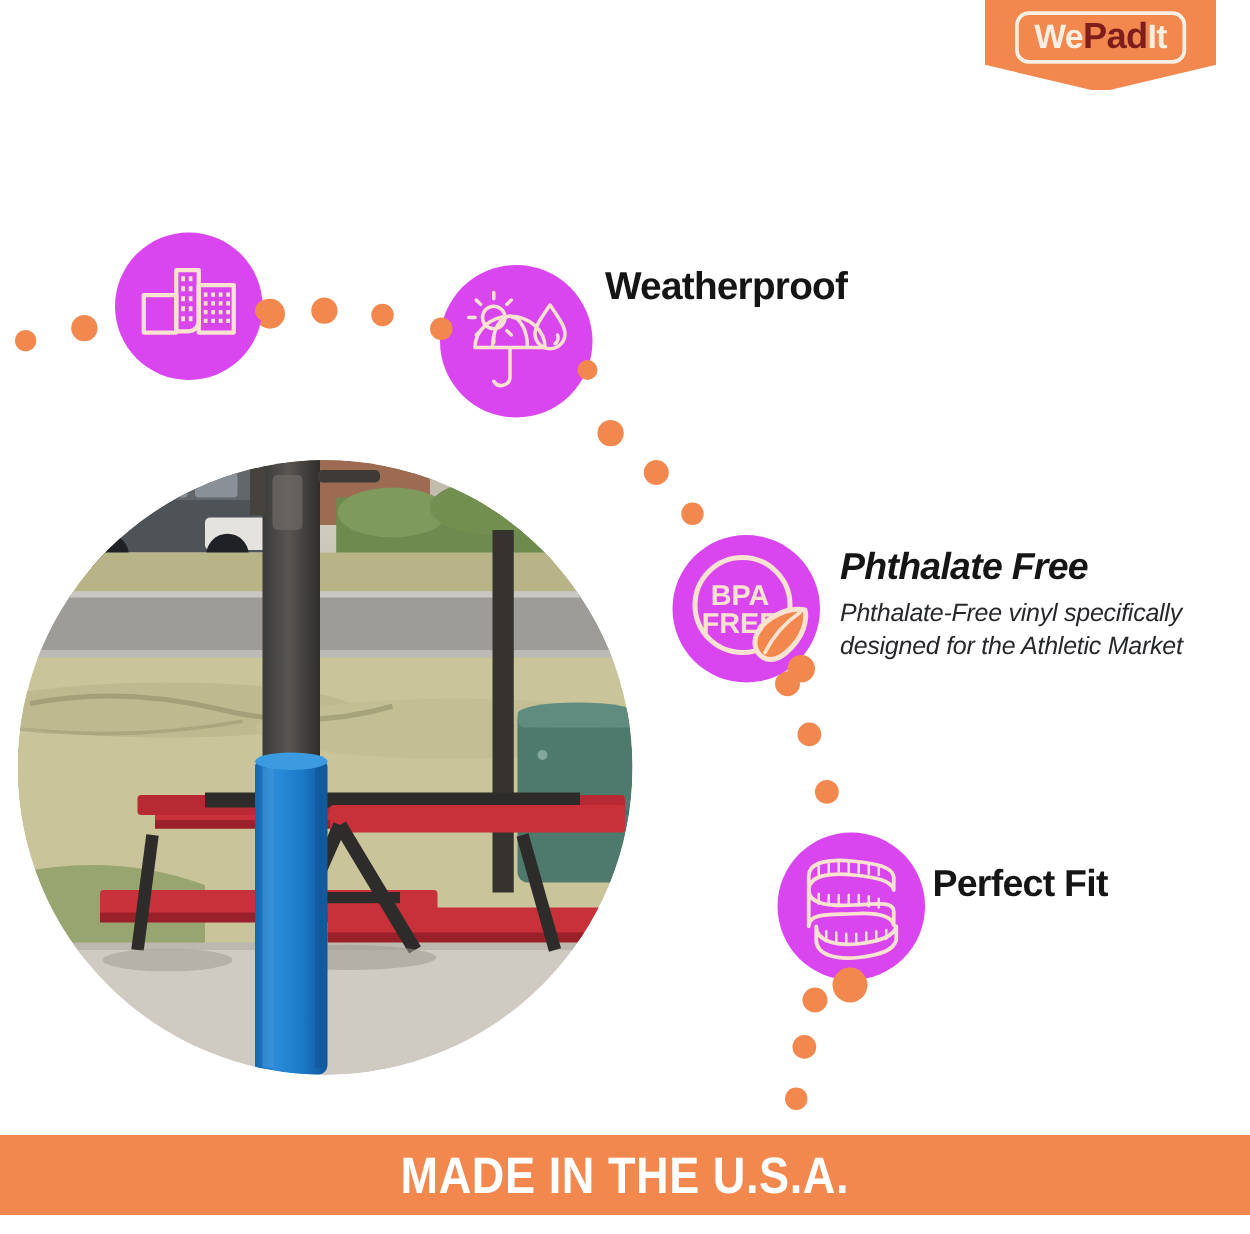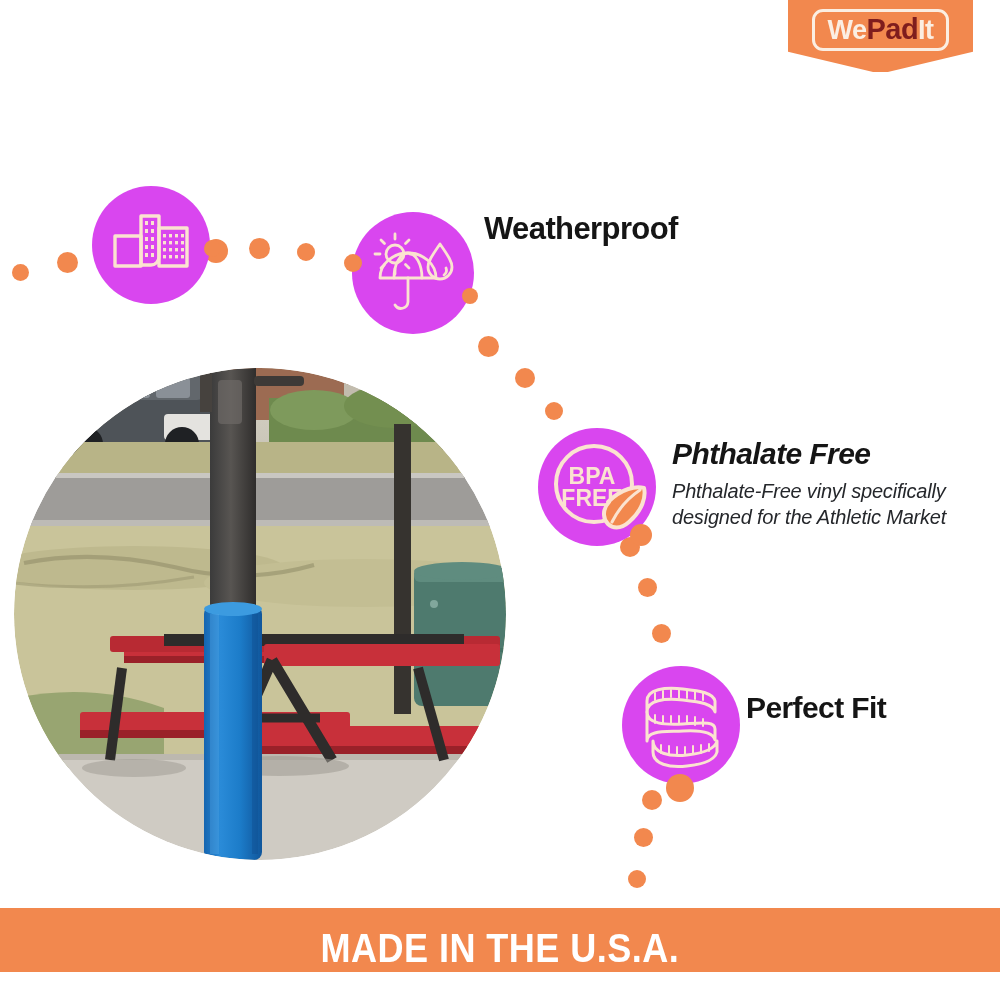--- a/index.html
+++ b/index.html
@@ -133,21 +133,21 @@
 
   
   #usa-banner {
     position: absolute;
     left: 0;
     top: 908px;
     width: 1000px;
     height: 64px;
     background: #F2884E;
     display: flex;
-    align-items: flex-end;
+    align-items: center;
     justify-content: center;
   }
   #usa-banner .usa-text {
     color: #ffffff;
     font-size: 41px;
     font-weight: bold;
     letter-spacing: 0.5px;
     transform: scaleX(0.88);
     white-space: nowrap;
   }

